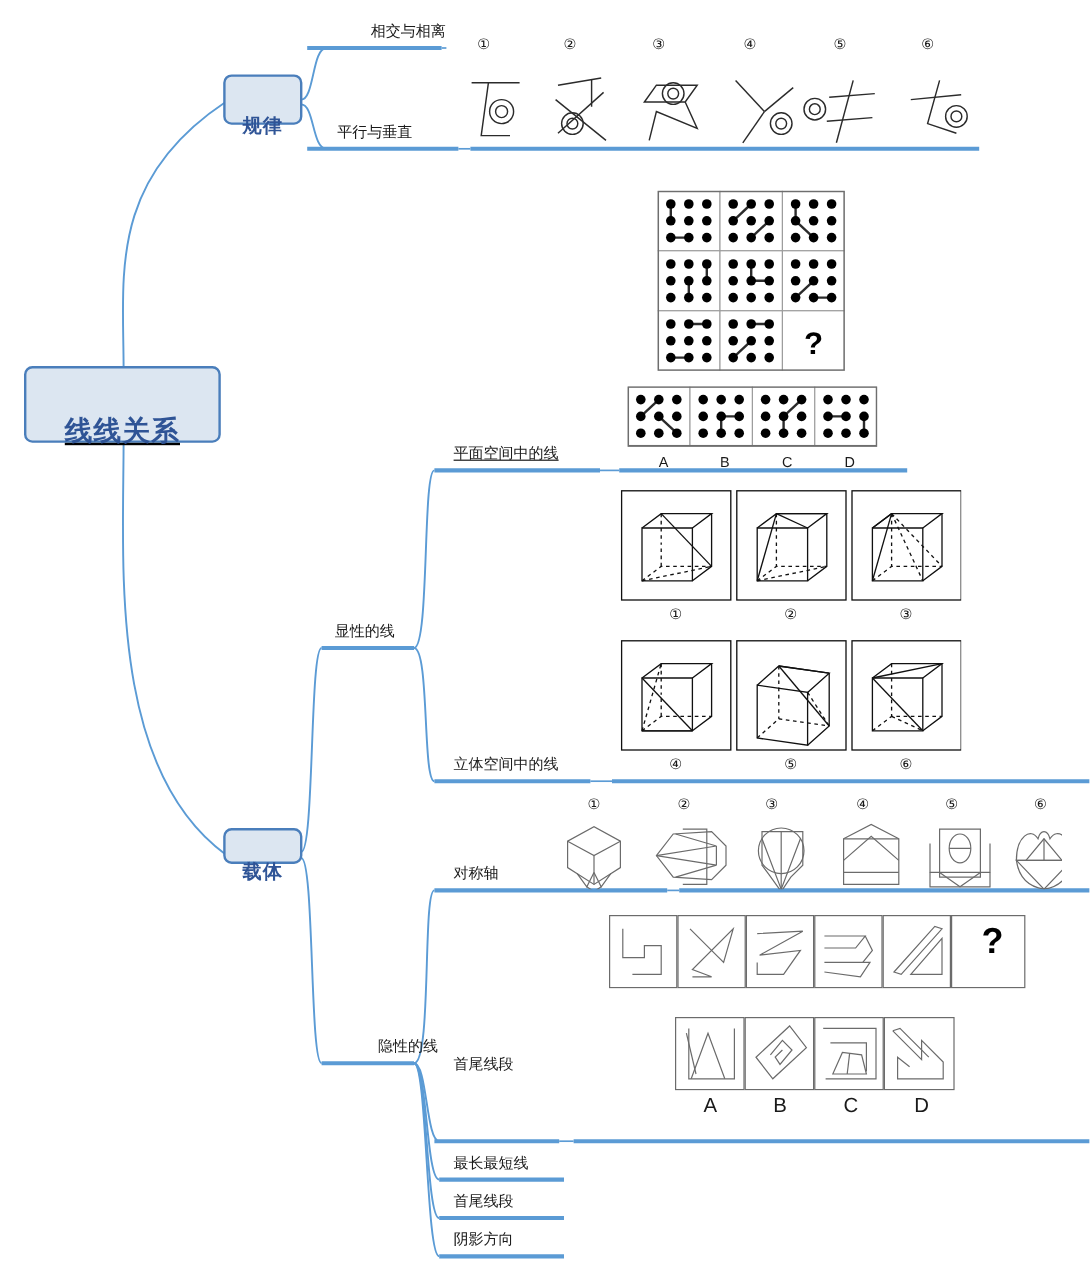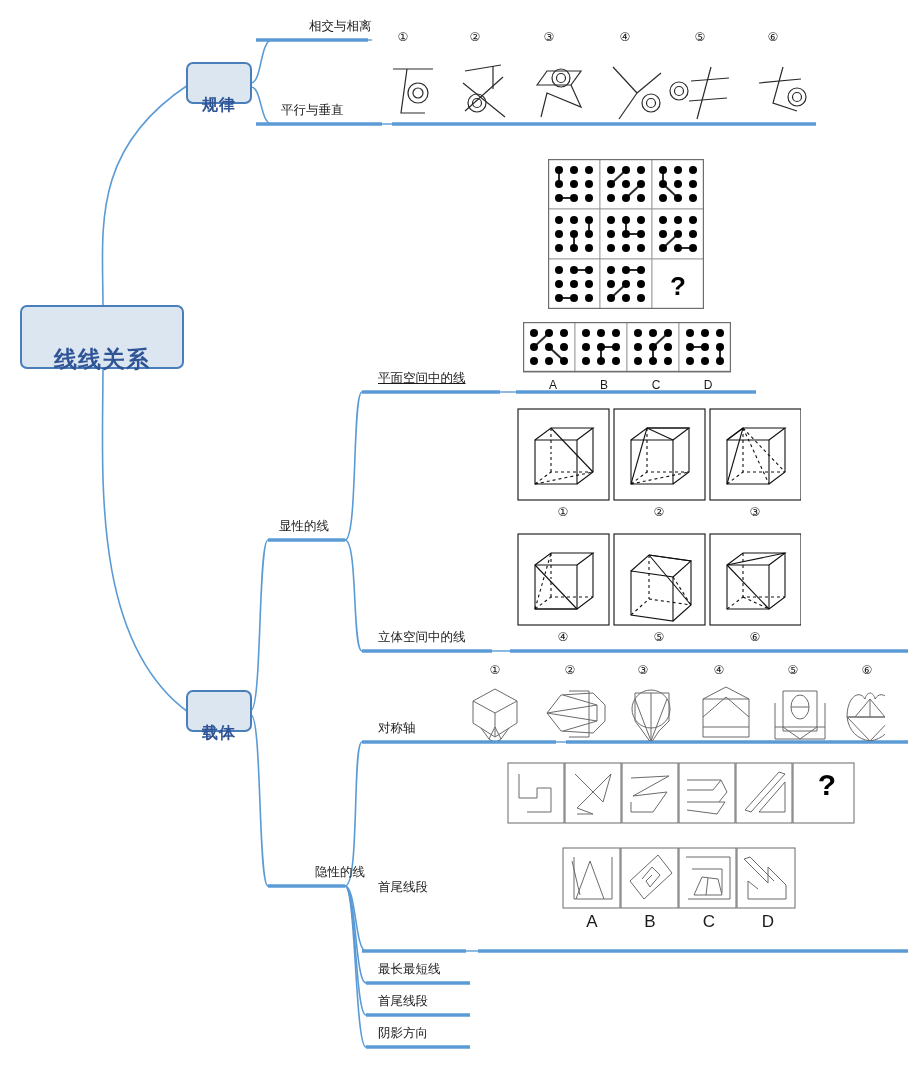--- a/index.html
+++ b/index.html
@@ -4,21 +4,21 @@
 <style>
   html,body{margin:0;padding:0;background:#ffffff;}
   body{width:908px;height:1072px;position:relative;overflow:hidden;
        font-family:"Liberation Sans","DejaVu Sans",sans-serif;}
   #canvas{position:absolute;left:0;top:0;width:908px;height:1072px;}
   #edges{position:absolute;left:0;top:0;width:908px;height:1072px;pointer-events:none;}
 
   .node{position:absolute;border:2px solid #4a7ebb;background:#dce6f1;border-radius:7px;
         display:flex;align-items:center;justify-content:center;box-sizing:border-box;}
   .node span{color:#2f5496;font-weight:bold;letter-spacing:1px;margin-top:44px;}
-  .node.root{font-size:23px;}
+  .node.root{font-size:23px;text-decoration:underline;}
   .node.lvl1{font-size:16px;}
 
   .blabel{position:absolute;color:#1a1a1a;font-size:12.5px;white-space:nowrap;
           line-height:1.1;}
 
   .fig{position:absolute;}
   .cap{position:absolute;font-size:12px;color:#1a1a1a;text-align:center;}
   .capB{position:absolute;font-size:15px;color:#1a1a1a;text-align:center;}
 </style>
 </head>
@@ -82,21 +82,21 @@
   </svg>
 
   <div class="node root" style="left:20px;top:305px;width:164px;height:64px;">
     <span>线线关系</span>
   </div>
 
   <div class="node lvl1" style="left:186px;top:62px;width:66px;height:42px;">
     <span>规律</span>
   </div>
 
-  <div class="node lvl1" style="left:186px;top:690px;width:66px;height:42px;">
+  <div class="node lvl1" style="left:186px;top:690px;width:66px;height:30px;">
     <span>载体</span>
   </div>
 
   <div class="blabel" style="left:281px;top:20px;margin-left:28px;">相交与相离</div>
   <div class="blabel" style="left:281px;top:104px;">平行与垂直</div>
 
   <div class="blabel" style="left:279px;top:520px;text-align:right;">显性的线</div>
   <div class="blabel" style="left:267px;top:866px;margin-left:48px;">隐性的线</div>
 
   <div class="blabel" style="left:378px;top:372px;text-decoration:underline;">平面空间中的线</div>

